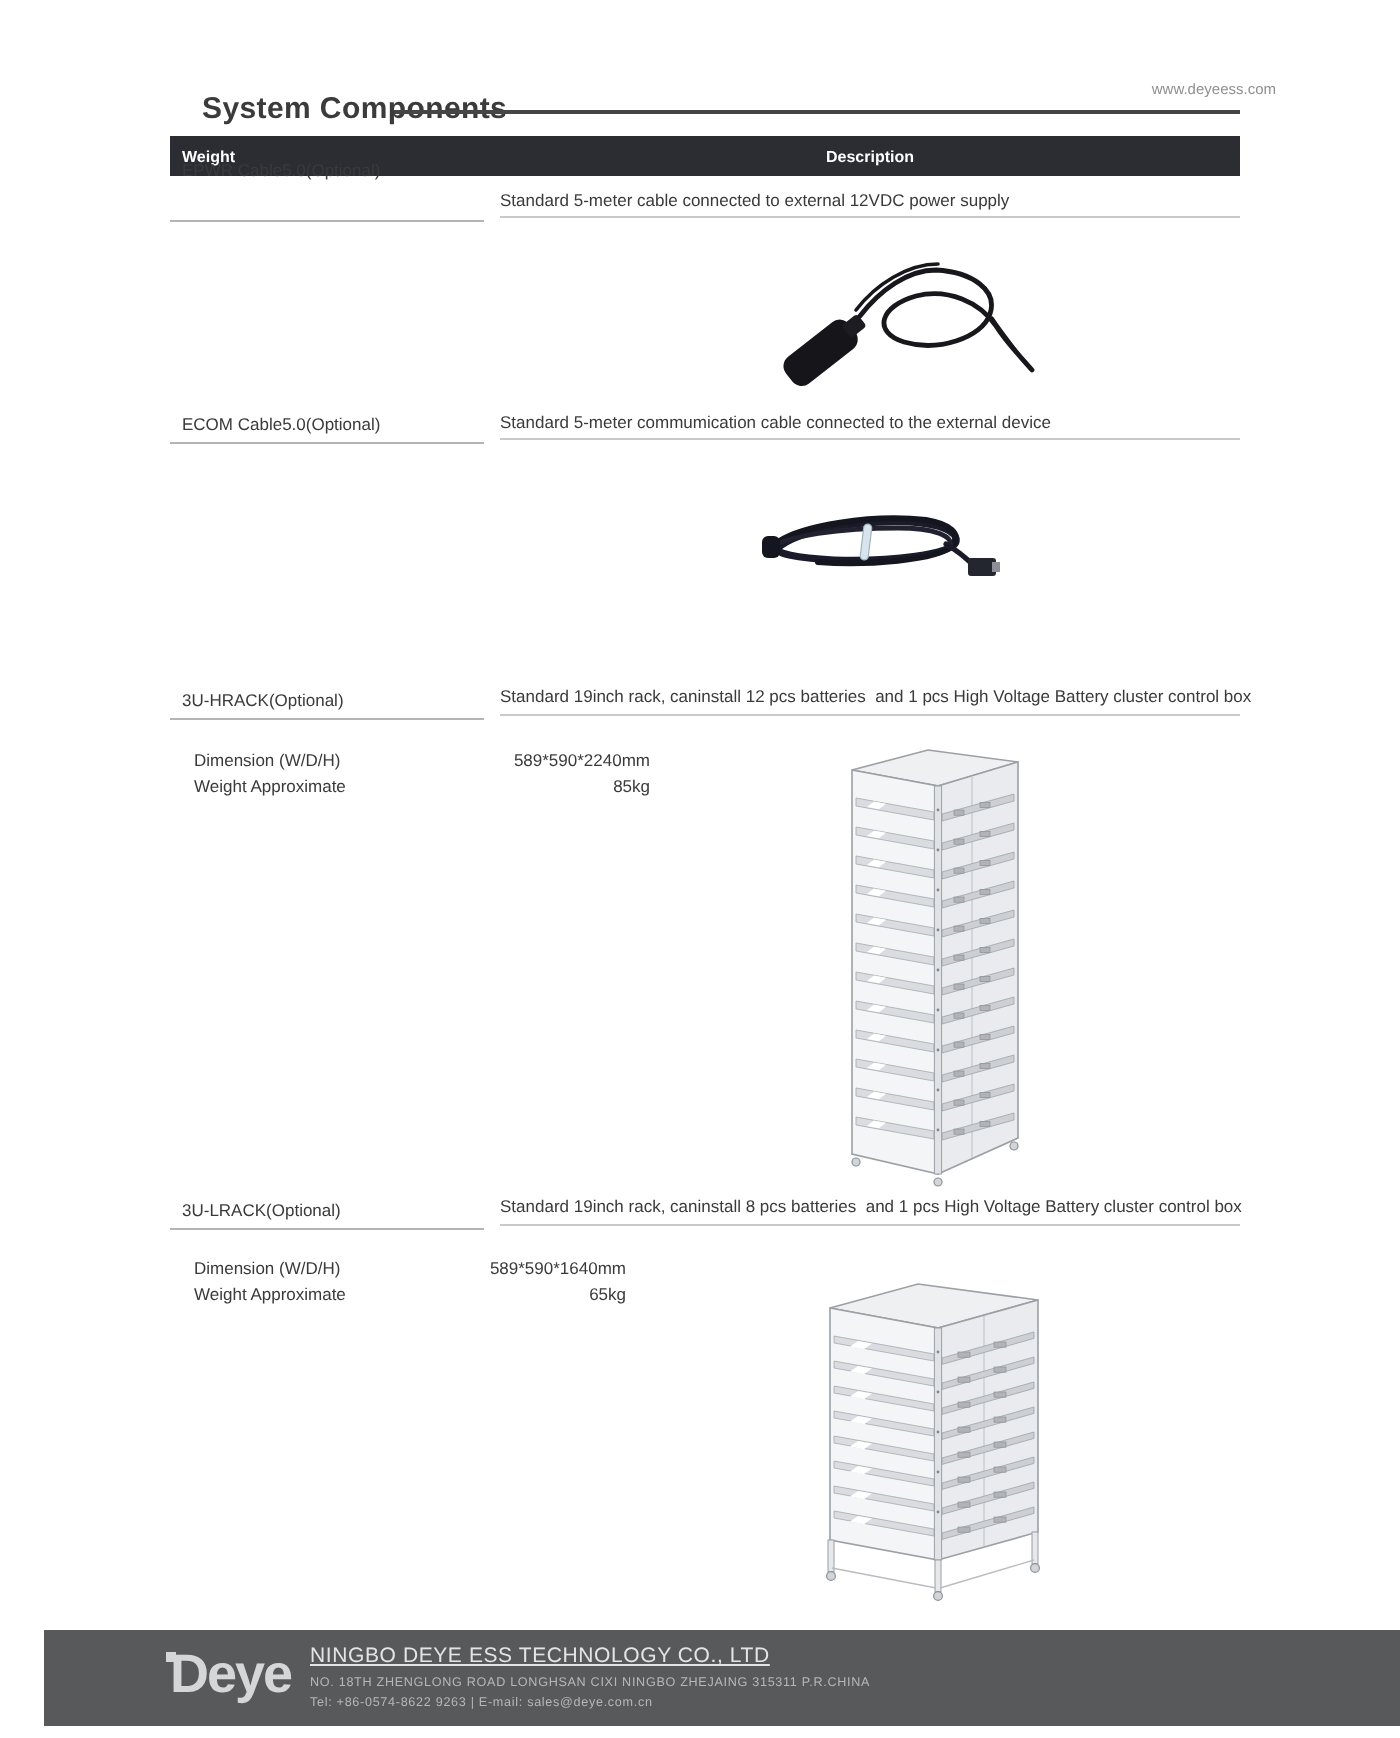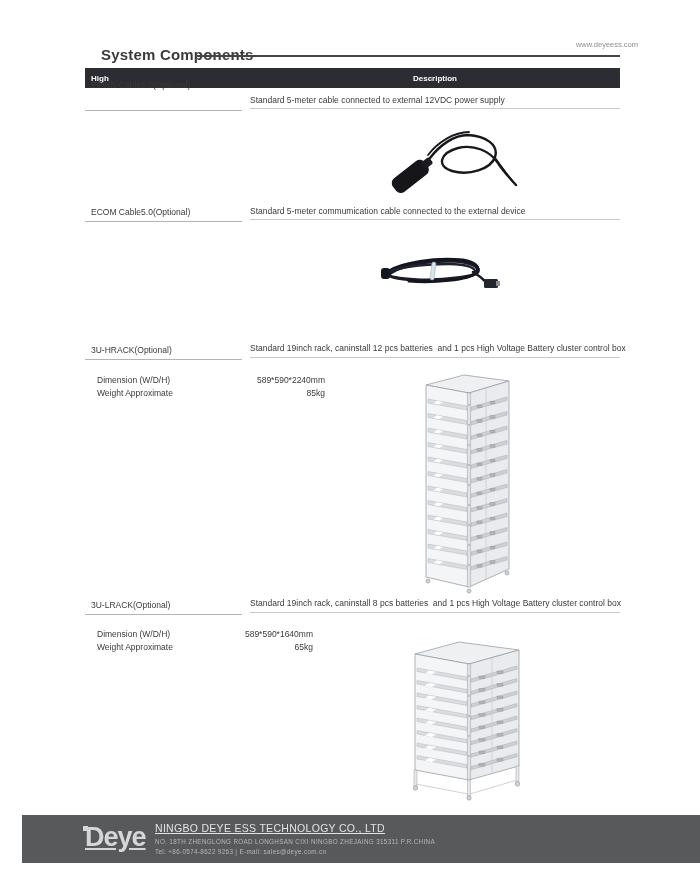--- a/index.html
+++ b/index.html
@@ -19,40 +19,40 @@
   .thead .desc-h{position:absolute;left:165px;width:370px;text-align:center;}
   .model-cell{font-size:8.5px;color:#3a3a3a;white-space:pre;}
   .desc-cell{font-size:8.5px;color:#3a3a3a;white-space:pre;}
   .rule{height:1px;background:#b4b4b4;}
   .rule-light{height:1px;background:#c9c9c9;}
   .spec-labels{font-size:8.5px;line-height:13px;color:#3a3a3a;}
   .spec-values{font-size:8.5px;line-height:13px;color:#3a3a3a;text-align:right;}
   .footer-bar{background:#58595b;}
   .logo{
     position:absolute;left:63px;top:9px;font-size:27px;font-weight:bold;
-    color:#d5d6d8;letter-spacing:-1px;line-height:27px;text-decoration:underline;
+    color:#d5d6d8;letter-spacing:-1px;line-height:27px;
   }
   .logo-dot{position:absolute;left:-2px;top:2px;width:5px;height:5px;background:#d5d6d8;}
   .footer-text{position:absolute;left:133px;top:7px;}
   .footer-company{font-size:10.5px;color:#e3e4e6;letter-spacing:0.3px;text-decoration:underline;}
   .footer-address{font-size:6.3px;color:#b6b7b9;letter-spacing:0.35px;margin-top:4px;}
   .footer-contact{font-size:6.3px;color:#b6b7b9;letter-spacing:0.35px;margin-top:3px;}
   svg{display:block;}
 </style>
 </head>
 <body>
 
 <div class="page">
 
   <h1 class="abs page-title" style="left:85px;top:30px;margin:16px;">System Components</h1>
   <div class="abs title-rule" style="left:197px;top:55px;width:423px;"></div>
   <div class="abs site-url" style="left:540px;top:40px;width:98px;">www.deyeess.com</div>
 
   <div class="abs thead" style="left:85px;top:68px;width:535px;height:20px;">
-    <span class="model-h">High</span>
+    <span class="model-h">Weight</span>
     <span class="desc-h">Description</span>
   </div>
 
   <div class="abs model-cell" style="left:91px;top:80px;">EPWR Cable5.0(Optional)</div>
   <div class="abs desc-cell" style="left:250px;top:95px;">Standard 5-meter cable connected to external 12VDC power supply</div>
   <div class="abs rule" style="left:85px;top:110px;width:157px;"></div>
   <div class="abs rule-light" style="left:250px;top:108px;width:370px;"></div>
 
   <svg class="abs" style="left:372px;top:126px;" width="155" height="80" viewBox="0 0 155 80">
     <rect x="18" y="42" width="40" height="17" rx="6" fill="#15151a" transform="rotate(-38 38 50)"></rect>

